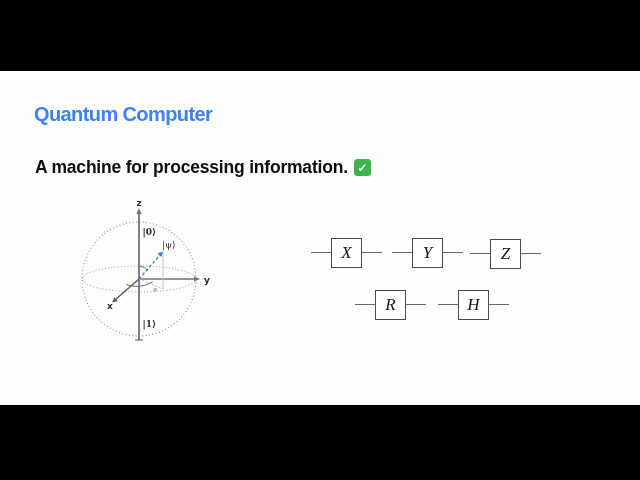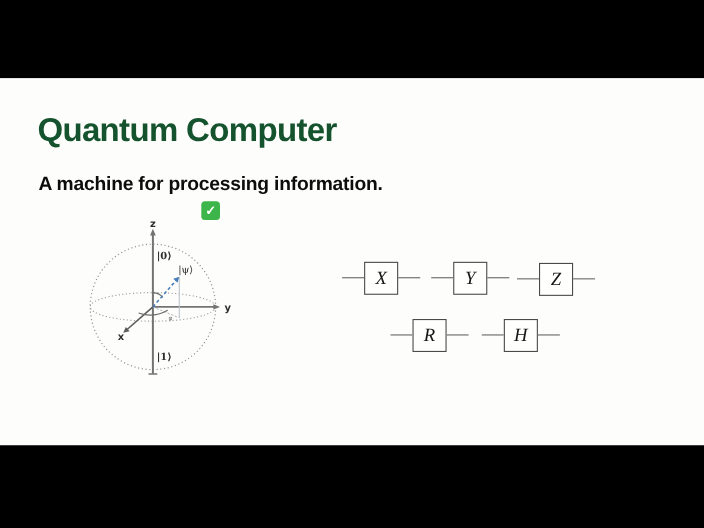--- a/index.html
+++ b/index.html
@@ -11,28 +11,28 @@
   }
   .letterbox { position:absolute; left:0; width:640px; background:#000; }
   .letterbox.top { top:0; height:71px; }
   .letterbox.bottom { top:405px; height:75px; }
   .slide {
     position:absolute; left:0; top:71px; width:640px; height:334px;
     background:#fdfdfb;
   }
   .title {
     position:absolute; left:34px; top:33px;
-    font-size:30px; font-weight:bold; letter-spacing:-0.6px;
-    color:#14532d; line-height:1;
+    font-size:20px; font-weight:bold; letter-spacing:-0.6px;
+    color:#3b82f6; line-height:1;
   }
   .subtitle {
     position:absolute; left:35px; top:88px;
     display:flex; align-items:center; gap:6px;
     font-size:17.5px; font-weight:bold; letter-spacing:-0.2px;
-    color:#0d0d0d; line-height:1;flex-direction:column;
+    color:#0d0d0d; line-height:1;
   }
   .check-badge {
     display:inline-flex; align-items:center; justify-content:center;
     width:17px; height:17px; border-radius:3.5px;
     background:#3cb54a; color:#fff;
     font-size:12px; font-weight:bold;
   }
   .bloch-svg { position:absolute; left:55px; top:123px; }
   .gate {
     position:absolute; display:flex; align-items:center;

